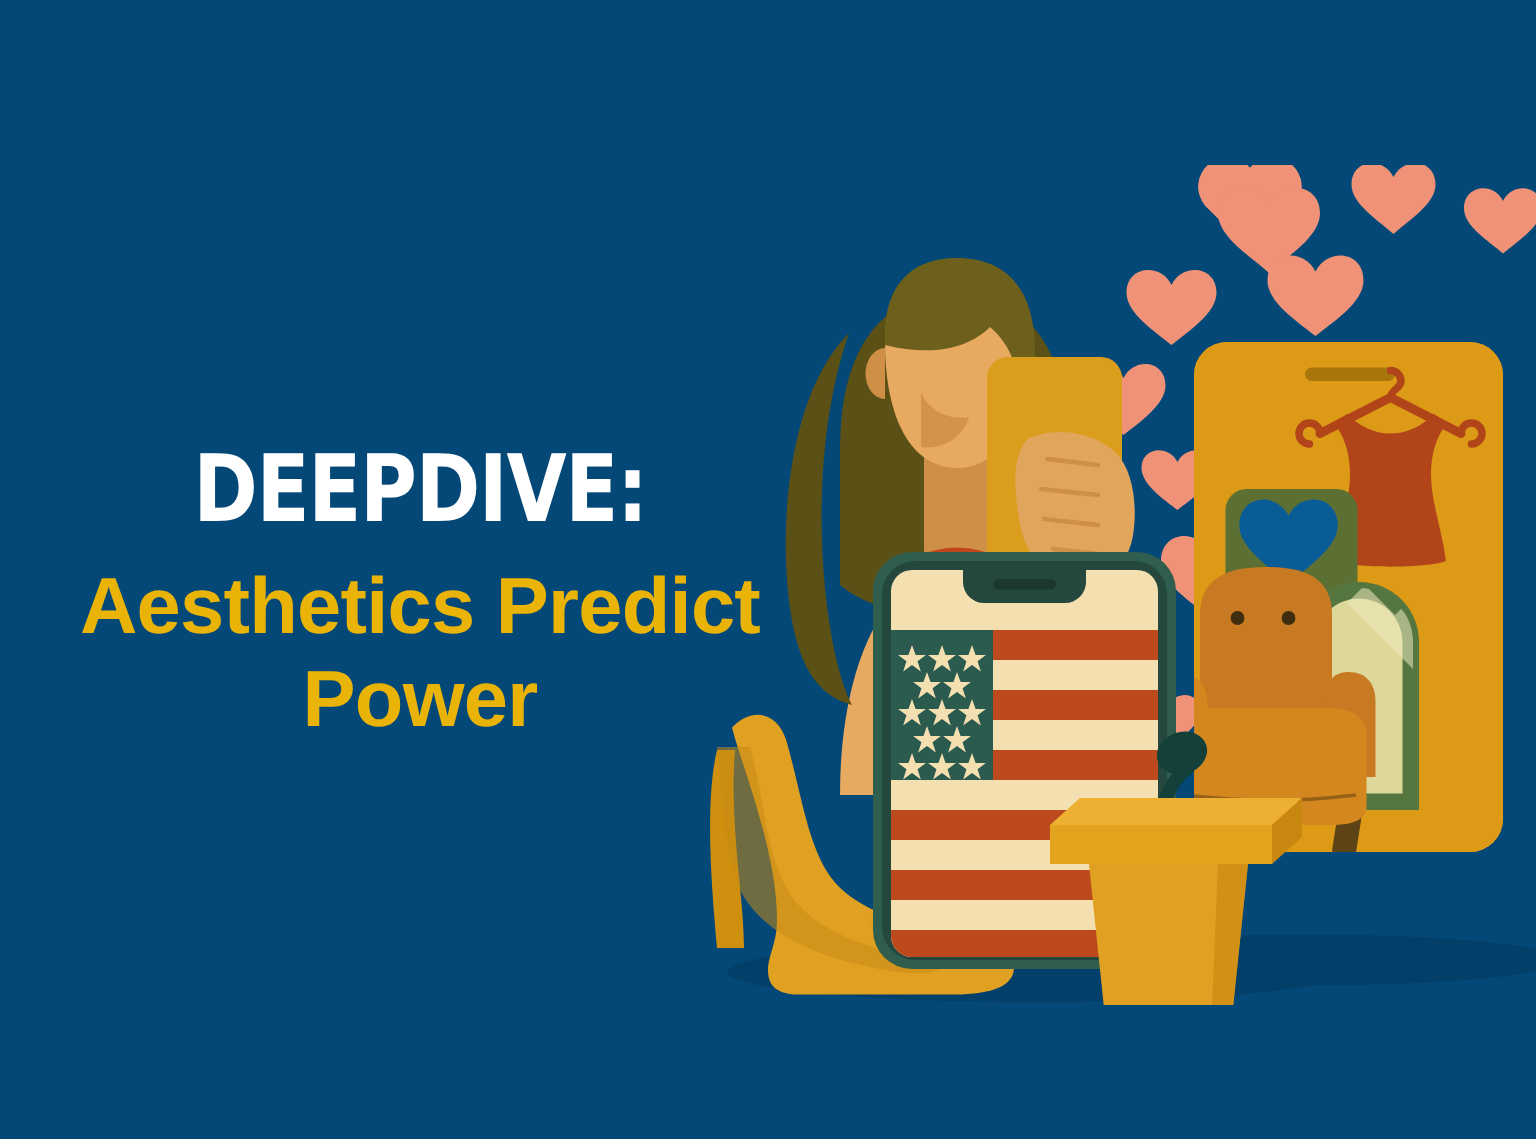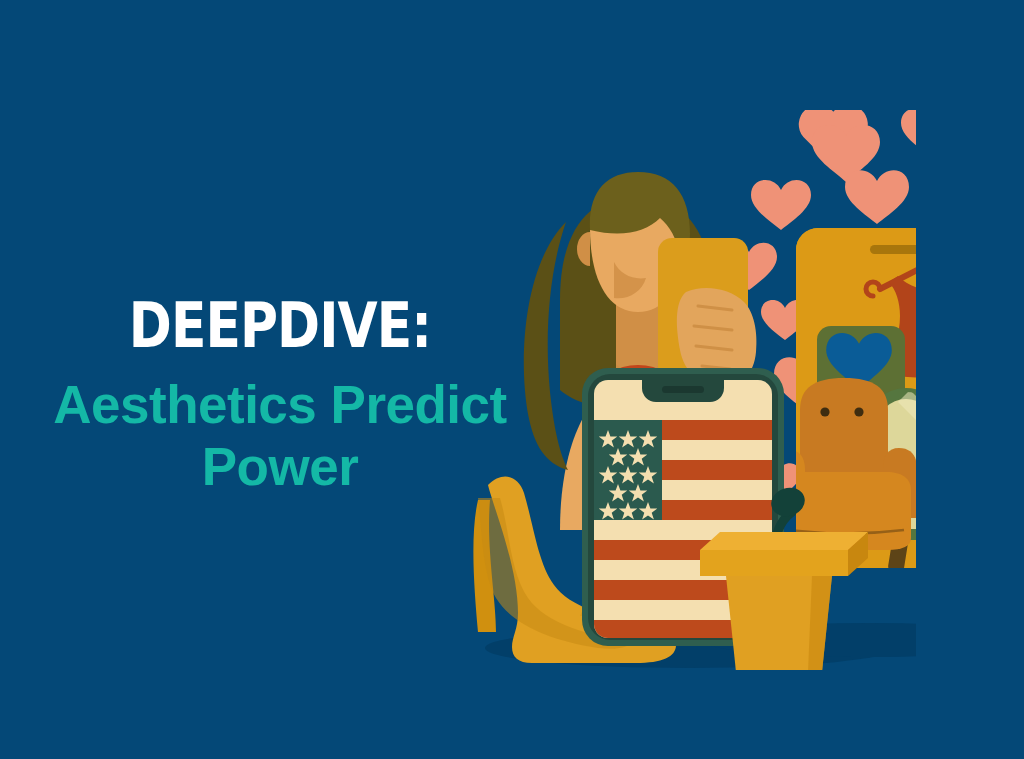--- a/index.html
+++ b/index.html
@@ -9,21 +9,21 @@
     background: #044877;
   }
   body {
     width: 1024px;
     height: 759px;
     overflow: hidden;
     font-family: "Liberation Sans", sans-serif;
   }
   #poster {
     position: relative;
-    width: 916px;
+    width: 1024px;
     height: 759px;
     background: #044877;
     overflow: hidden;
   }
   
   #text-block {
     position: absolute;
     left: 0px;
     top: 292px;
     width: 560px;
@@ -39,21 +39,21 @@
     color: #ffffff;
     margin: 0;
     transform: scaleX(0.93);
     transform-origin: center;
   }
   #subhead {
     font-family: "Liberation Sans", sans-serif;
     font-weight: 700;
     font-size: 53px;
     line-height: 62px;
-    color: #14b8a6;
+    color: #eab308;
     margin: 14px 0 0 0;
     padding: 0 26px;
     letter-spacing: -0.5px;
   }
   
   #illustration {
     position: absolute;
     left: 440px;
     top: 110px;
     width: 584px;

